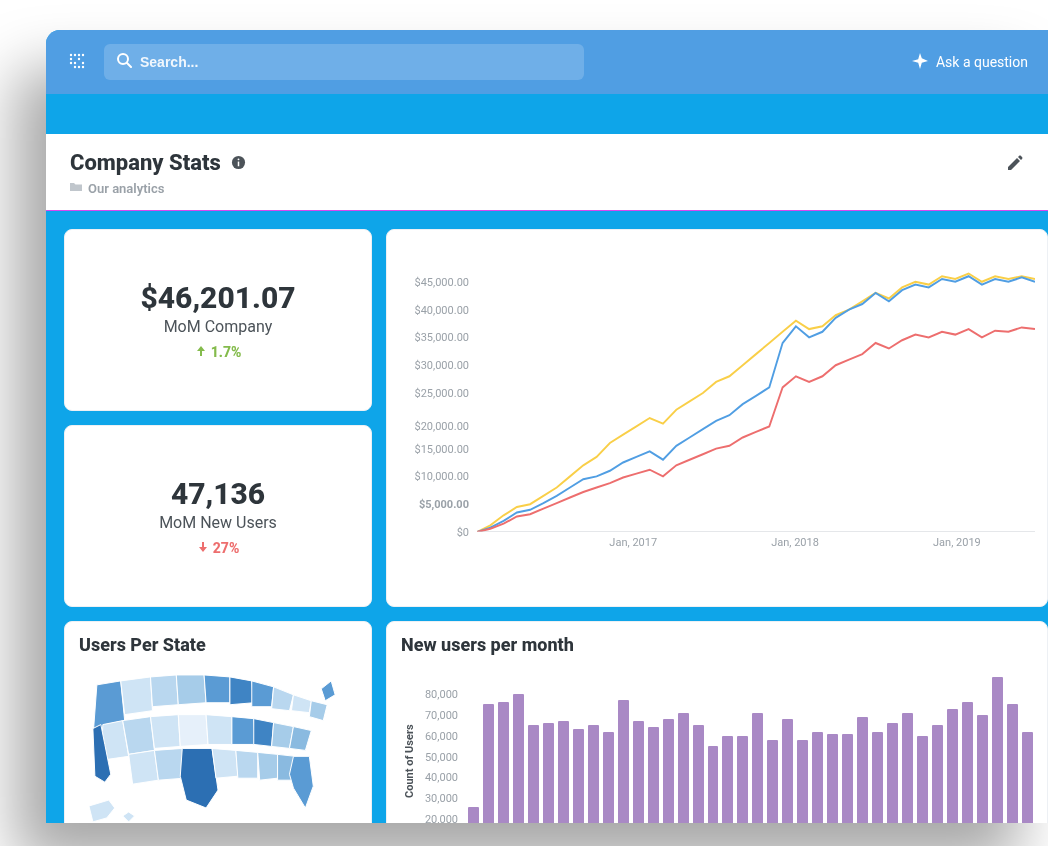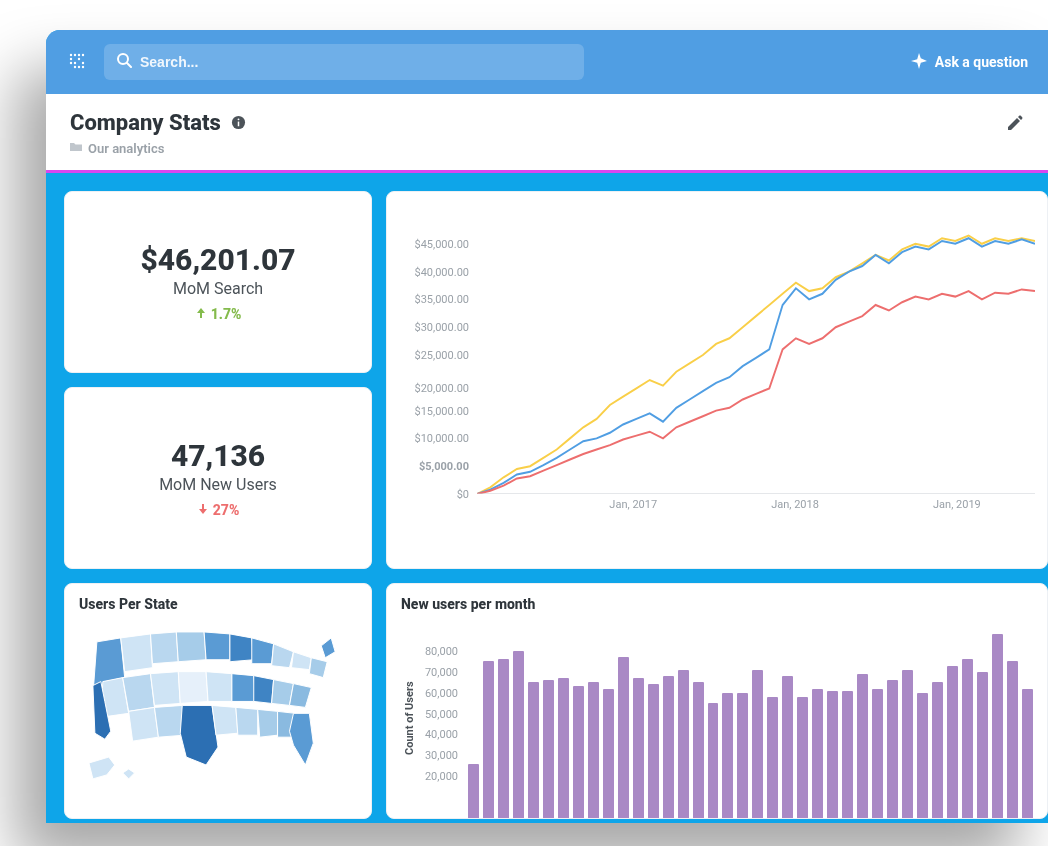--- a/index.html
+++ b/index.html
@@ -48,32 +48,33 @@
   font-weight: 600;
   margin-left: 8px;
   width: 100%;
 }
 .search-box input::placeholder { color: rgba(255,255,255,0.9); font-weight:600; }
 .topbar-spacer { flex: 1; }
 .ask-btn {
   display: flex;
   align-items: center;
   color: #fff;
-  font-weight: 700;
+  font-weight: 400;
   font-size: 14px;
   cursor: pointer;
 }
 .ask-btn svg { margin-right: 8px; }
 
 .header {
   background: #fff;
   padding: 16px 24px 14px 24px;
-  border-bottom: 3px solid #d946ef;
+  border-bottom: 1px solid #d946ef;
   display: flex;
   align-items: flex-start;
+  margin-top: 40px;
 }
 .header-left { flex: 1; }
 .page-title {
   font-size: 22px;
   font-weight: 800;
   color: #2e353b;
   display: flex;
   align-items: center;
 }
 .page-title .info-icon {
@@ -128,21 +129,21 @@
 .legend-dot { width:10px; height:10px; border-radius:50%; margin-right:7px; }
 .chart-wrap { position: relative; height: 300px; margin-top: 10px; }
 .y-ticks { position:absolute; left:0; top:0; bottom:22px; width:74px; }
 .y-tick { position:absolute; right:4px; font-size:11px; color:#9aa1a8; transform: translateY(50%); }
 .plot { position:absolute; left:78px; right:0; top:0; bottom:22px; }
 .plot svg { width:100%; height:100%; }
 .x-ticks { position:absolute; left:78px; right:0; bottom:0; height:18px; }
 .x-tick { position:absolute; font-size:11px; color:#9aa1a8; transform:translateX(-50%); }
 
 .map-card { grid-column:1; grid-row:3; padding:12px 14px; }
-.card-title { font-size:14px; font-weight:800; color:#2e353b; }
+.card-title { font-size:18px; font-weight:800; color:#2e353b; }
 .map-svg { margin-top:12px; width:100%; }
 
 .bar-card { grid-column:2; grid-row:3; padding:12px 14px 0 14px; }
 .bar-wrap { position:relative; height: 200px; margin-top: 6px; display:flex; }
 .bar-ylab { writing-mode: vertical-rl; transform: rotate(180deg); font-size:11px; font-weight:700; color:#4c5359; text-align:center; padding: 0 2px;}
 .bar-y-ticks { position:relative; width:44px; }
 .bar-y-tick { position:absolute; right:4px; font-size:11px; color:#9aa1a8; transform: translateY(50%); }
 .bars { flex:1; position:relative; display:flex; align-items:flex-end; gap:4px; padding-left:6px;}
 .bar { flex:1; background:#a989c5; border-radius:1px 1px 0 0; }
 </style>
@@ -215,21 +216,21 @@
         <svg width="18" height="18" viewBox="0 0 18 18">
             <path fill="#4c5359" d="M2 13l9-9 3 3-9 9H2v-3zM12 3l1-1c.6-.6 1.5-.6 2 0l1 1c.6.6.6 1.5 0 2l-1 1-3-3z"></path>
           </svg>
       </span>
     </div>
   </div>
 
   <div class="grid">
     <div class="card kpi">
       <div class="kpi-value">$46,201.07</div>
-      <div class="kpi-label">MoM Search</div>
+      <div class="kpi-label">MoM Company</div>
       <div class="kpi-change up">
         <span><svg width="12" height="12" viewBox="0 0 12 12">
               <path fill="#84bb4c" d="M6 1l4 5H7v5H5V6H2z"></path>
             </svg></span>
         <span>1.7%</span>
       </div>
     </div>
 
     <div class="card linechart-card">
       <div class="chart-wrap">

